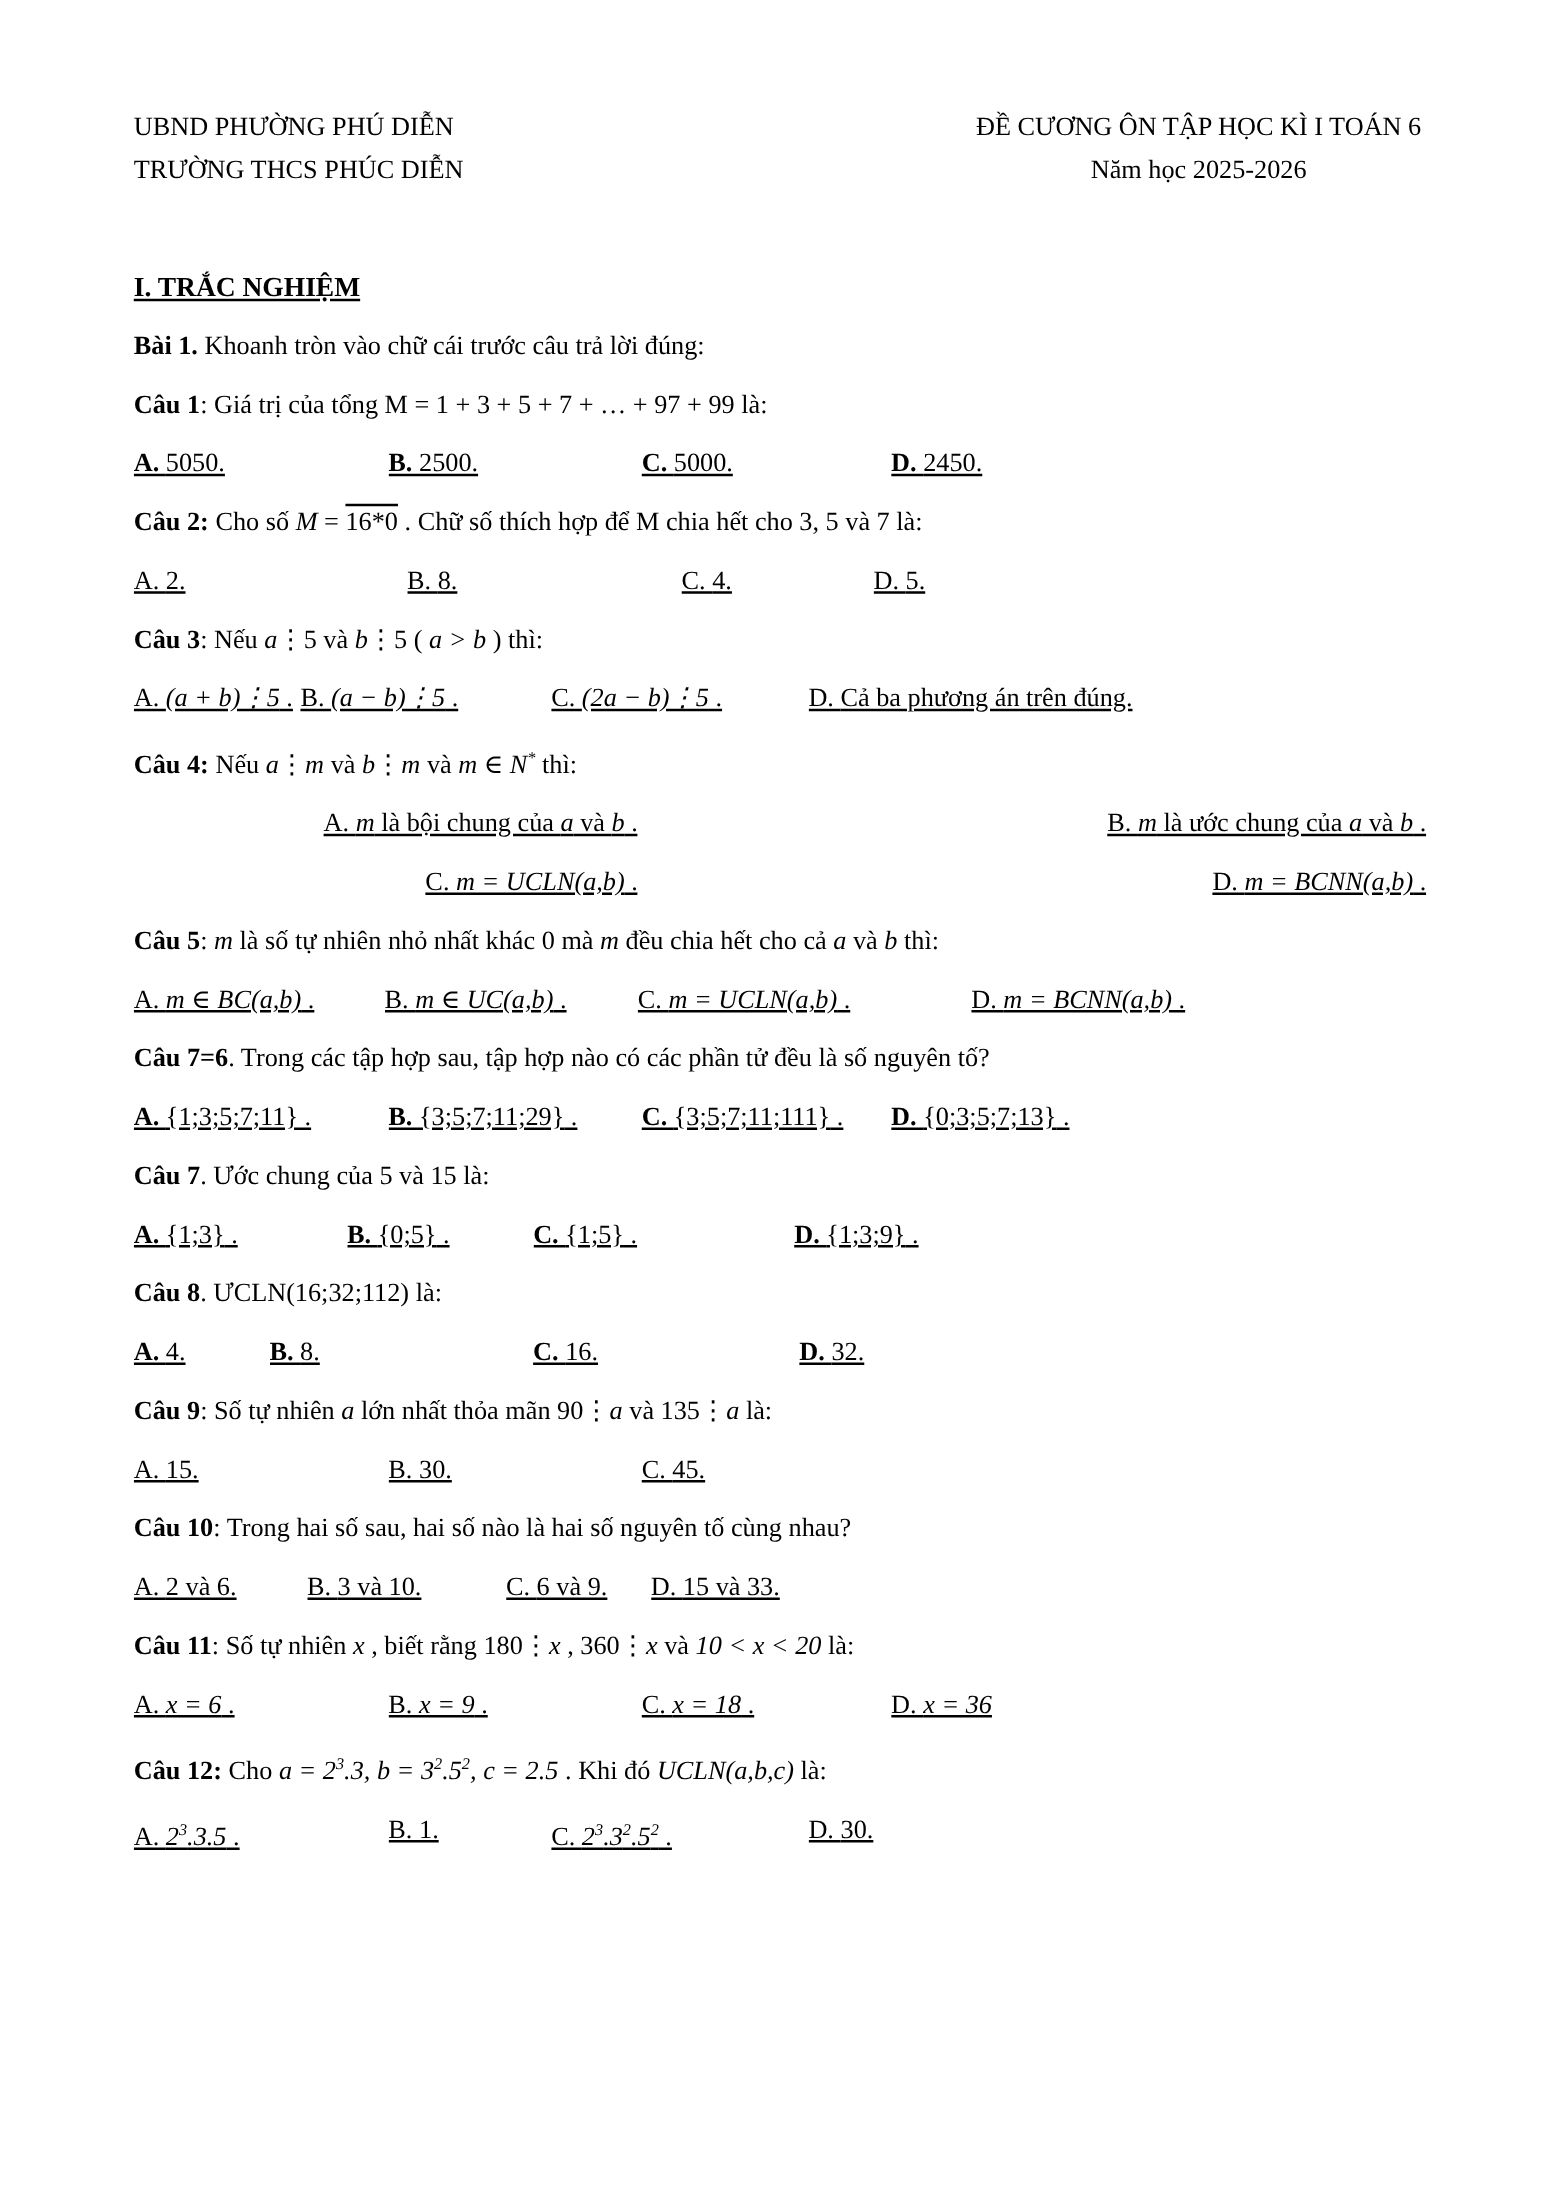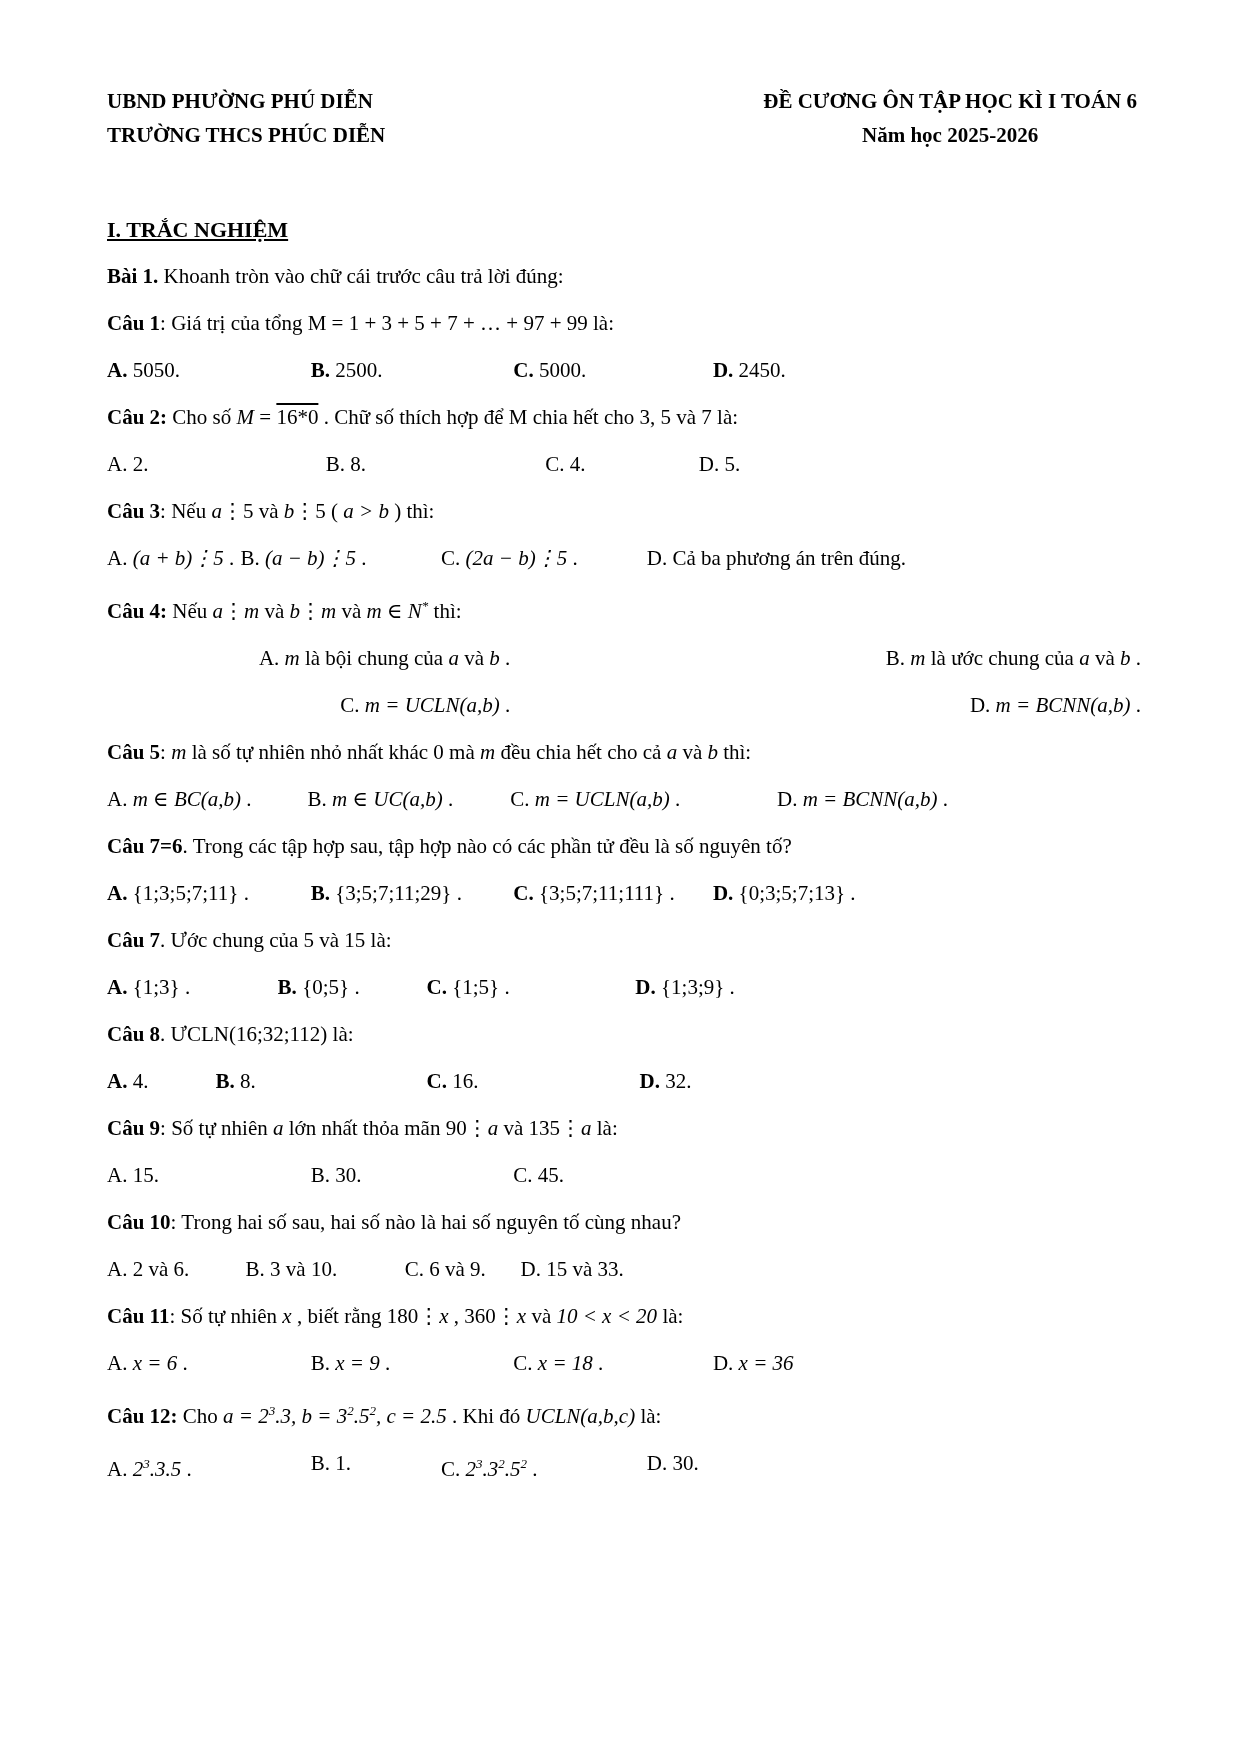--- a/index.html
+++ b/index.html
@@ -9,34 +9,34 @@
     height: 1755px;
     overflow: hidden;
     font-family: "Liberation Serif", "DejaVu Serif", serif;
     font-size: 21px;
     color: #000000;
   }
   .page { padding: 84px 100px 0 107px; width: 100%; height: 100%; background: #ffffff; }
 
   
   .doc-header { display: flex; justify-content: space-between; align-items: flex-start; }
-  .doc-header .hl, .doc-header .hr { font-weight: 700; line-height: 34px; }
+  .doc-header .hl, .doc-header .hr { font-weight: 400; line-height: 34px; }
   .doc-header .hr { text-align: center; padding-right: 4px; }
 
   
   .section-title { margin-top: 54px; line-height: 47px; font-size: 22px; font-weight: 700; }
   .section-title span { text-decoration: underline; }
 
   .intro { line-height: 47px; }
   .intro b { font-weight: 700; }
 
   
   .q-body { line-height: 47px; }
   .q-body .q-label { font-weight: 700; }
-  .options { display: grid; }
+  .options { display: grid; text-decoration: underline; }
   .option { line-height: 47px; white-space: nowrap; overflow: hidden; }
   .opt-label { font-weight: 400; }
   .opt-label.bold { font-weight: 700; }
 
   
   .opt-a   { grid-template-columns: 19.7% 19.6% 19.3% auto; }
   .opt-b   { grid-template-columns: 19.5% 19.6% 13.2% auto; gap: 17px; }
   .opt-c   { grid-template-columns: 12.9% 19.4% 19.9% auto; }
   .opt-two { grid-template-columns: 39% auto; text-align: right; }
   .opt-d   { grid-template-columns: 19.4% 19.6% 25.8% auto; }

